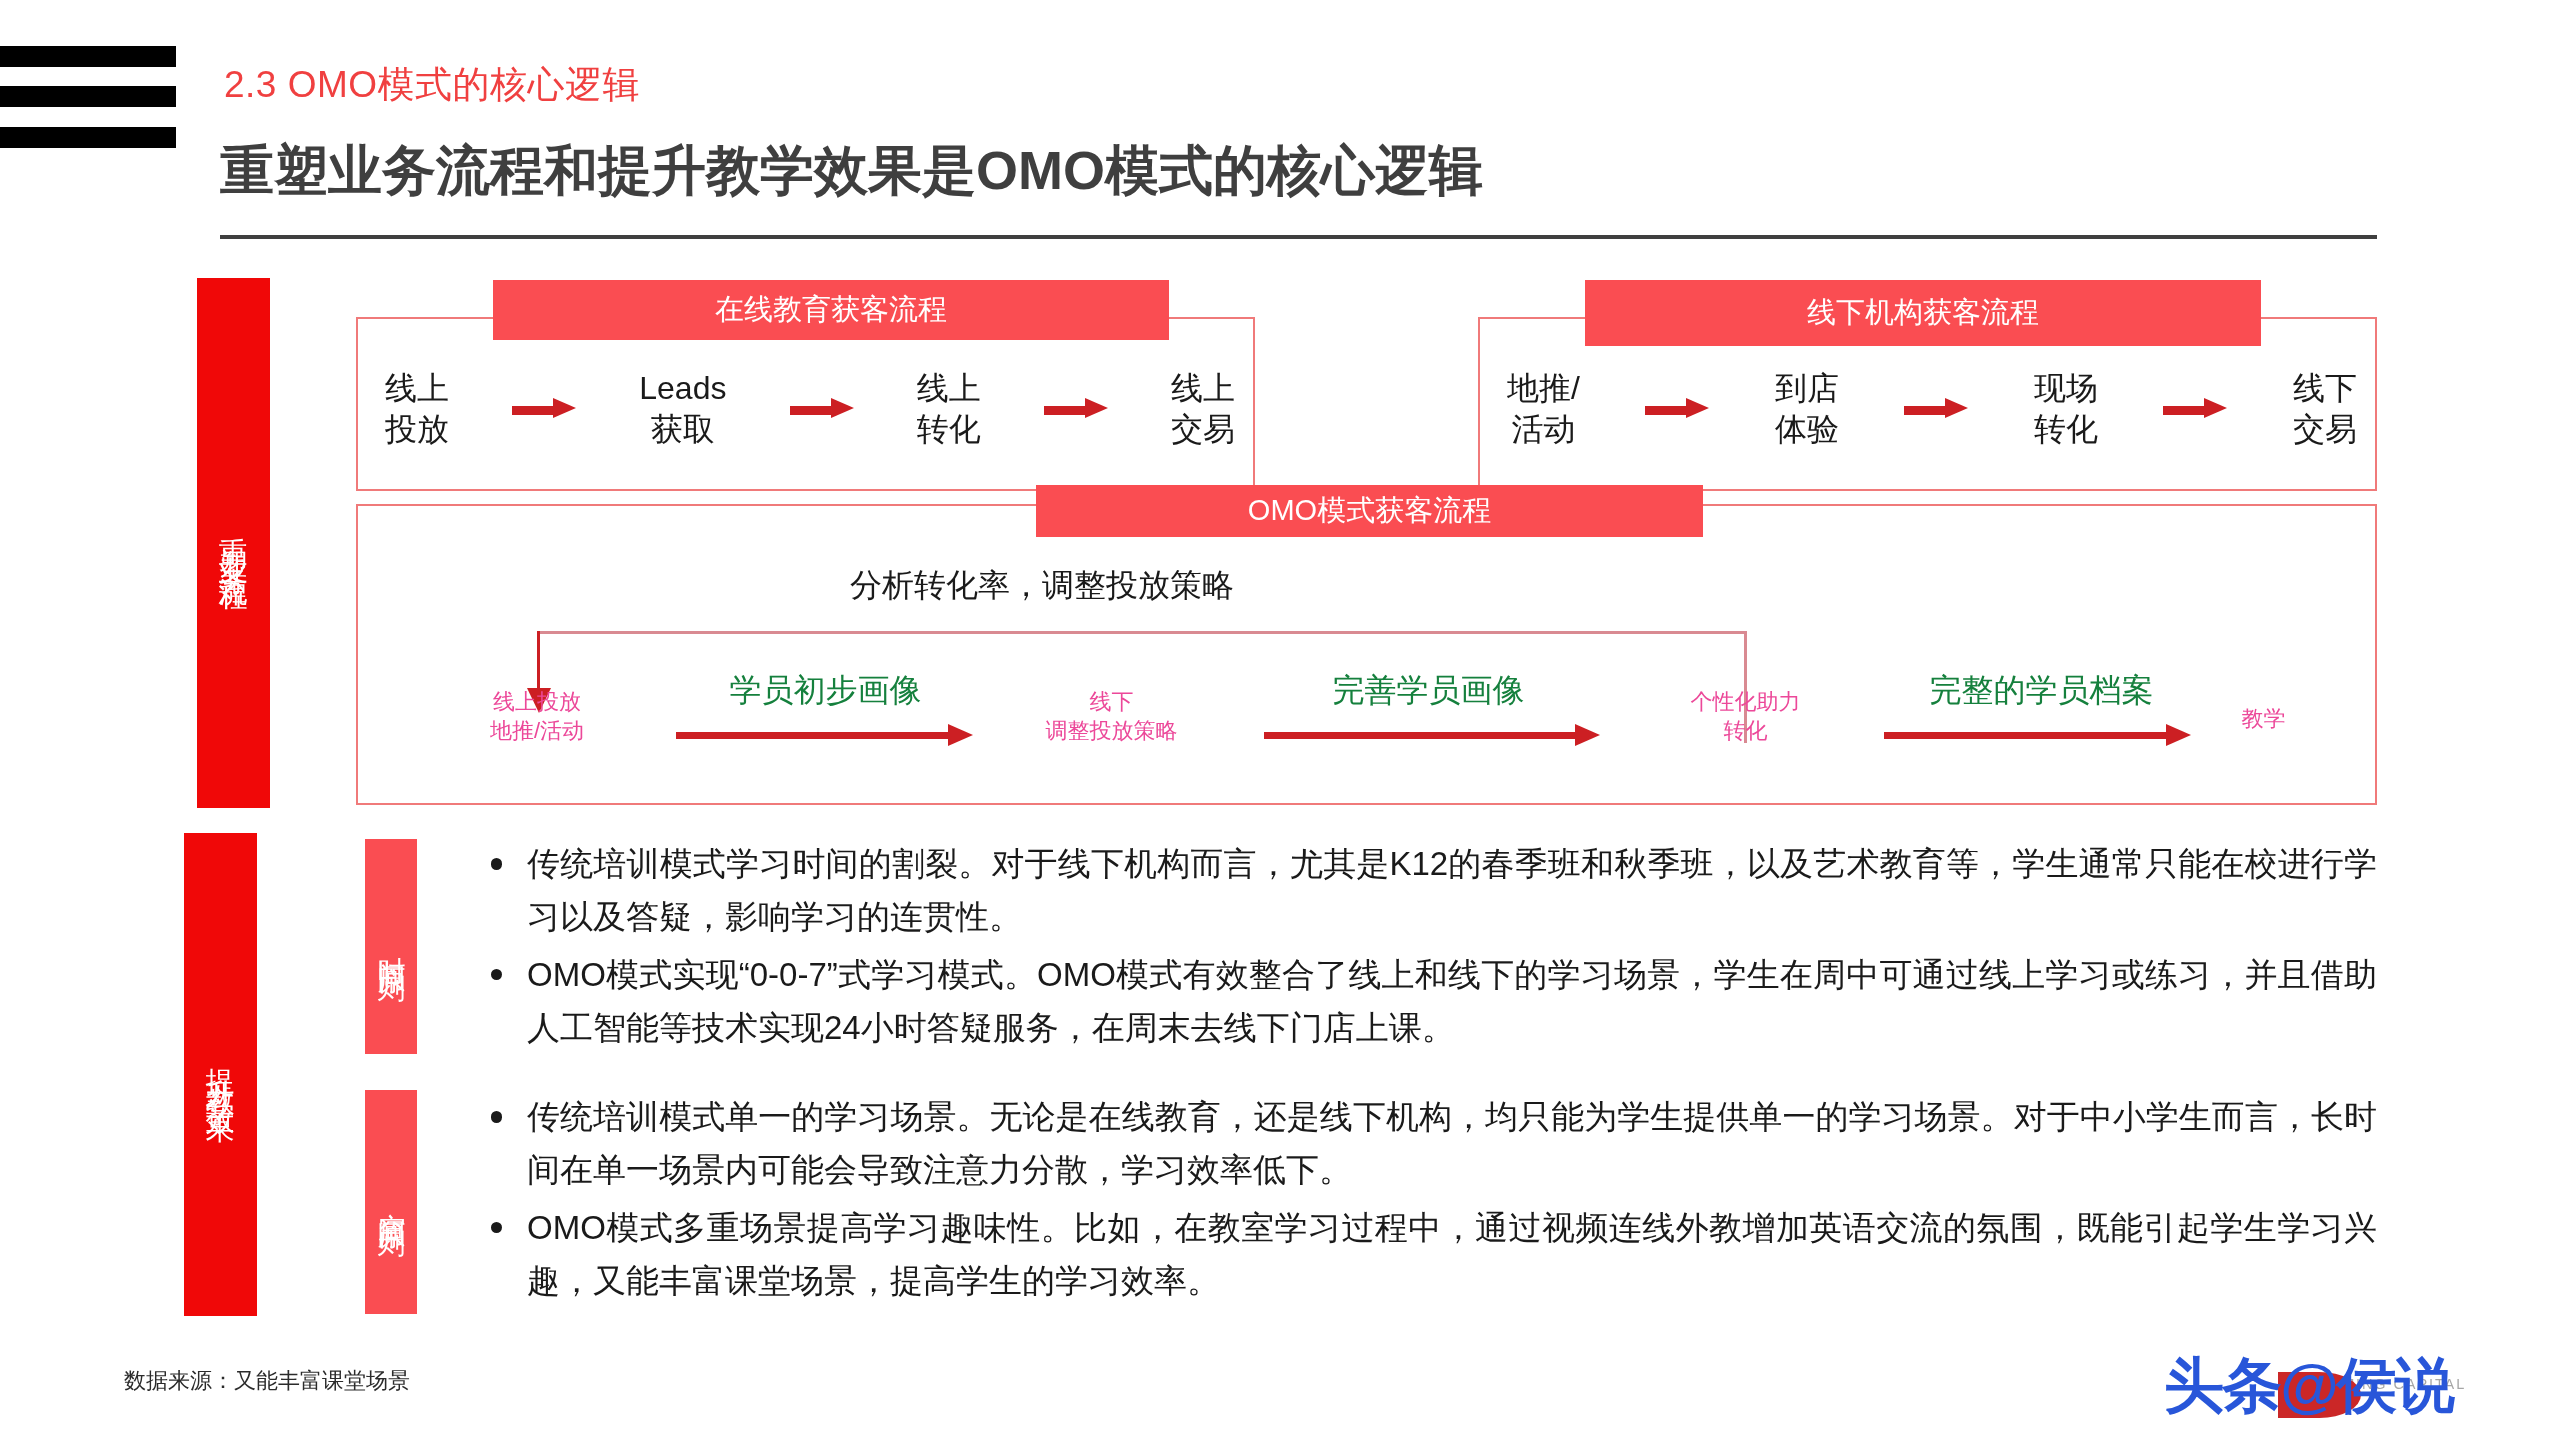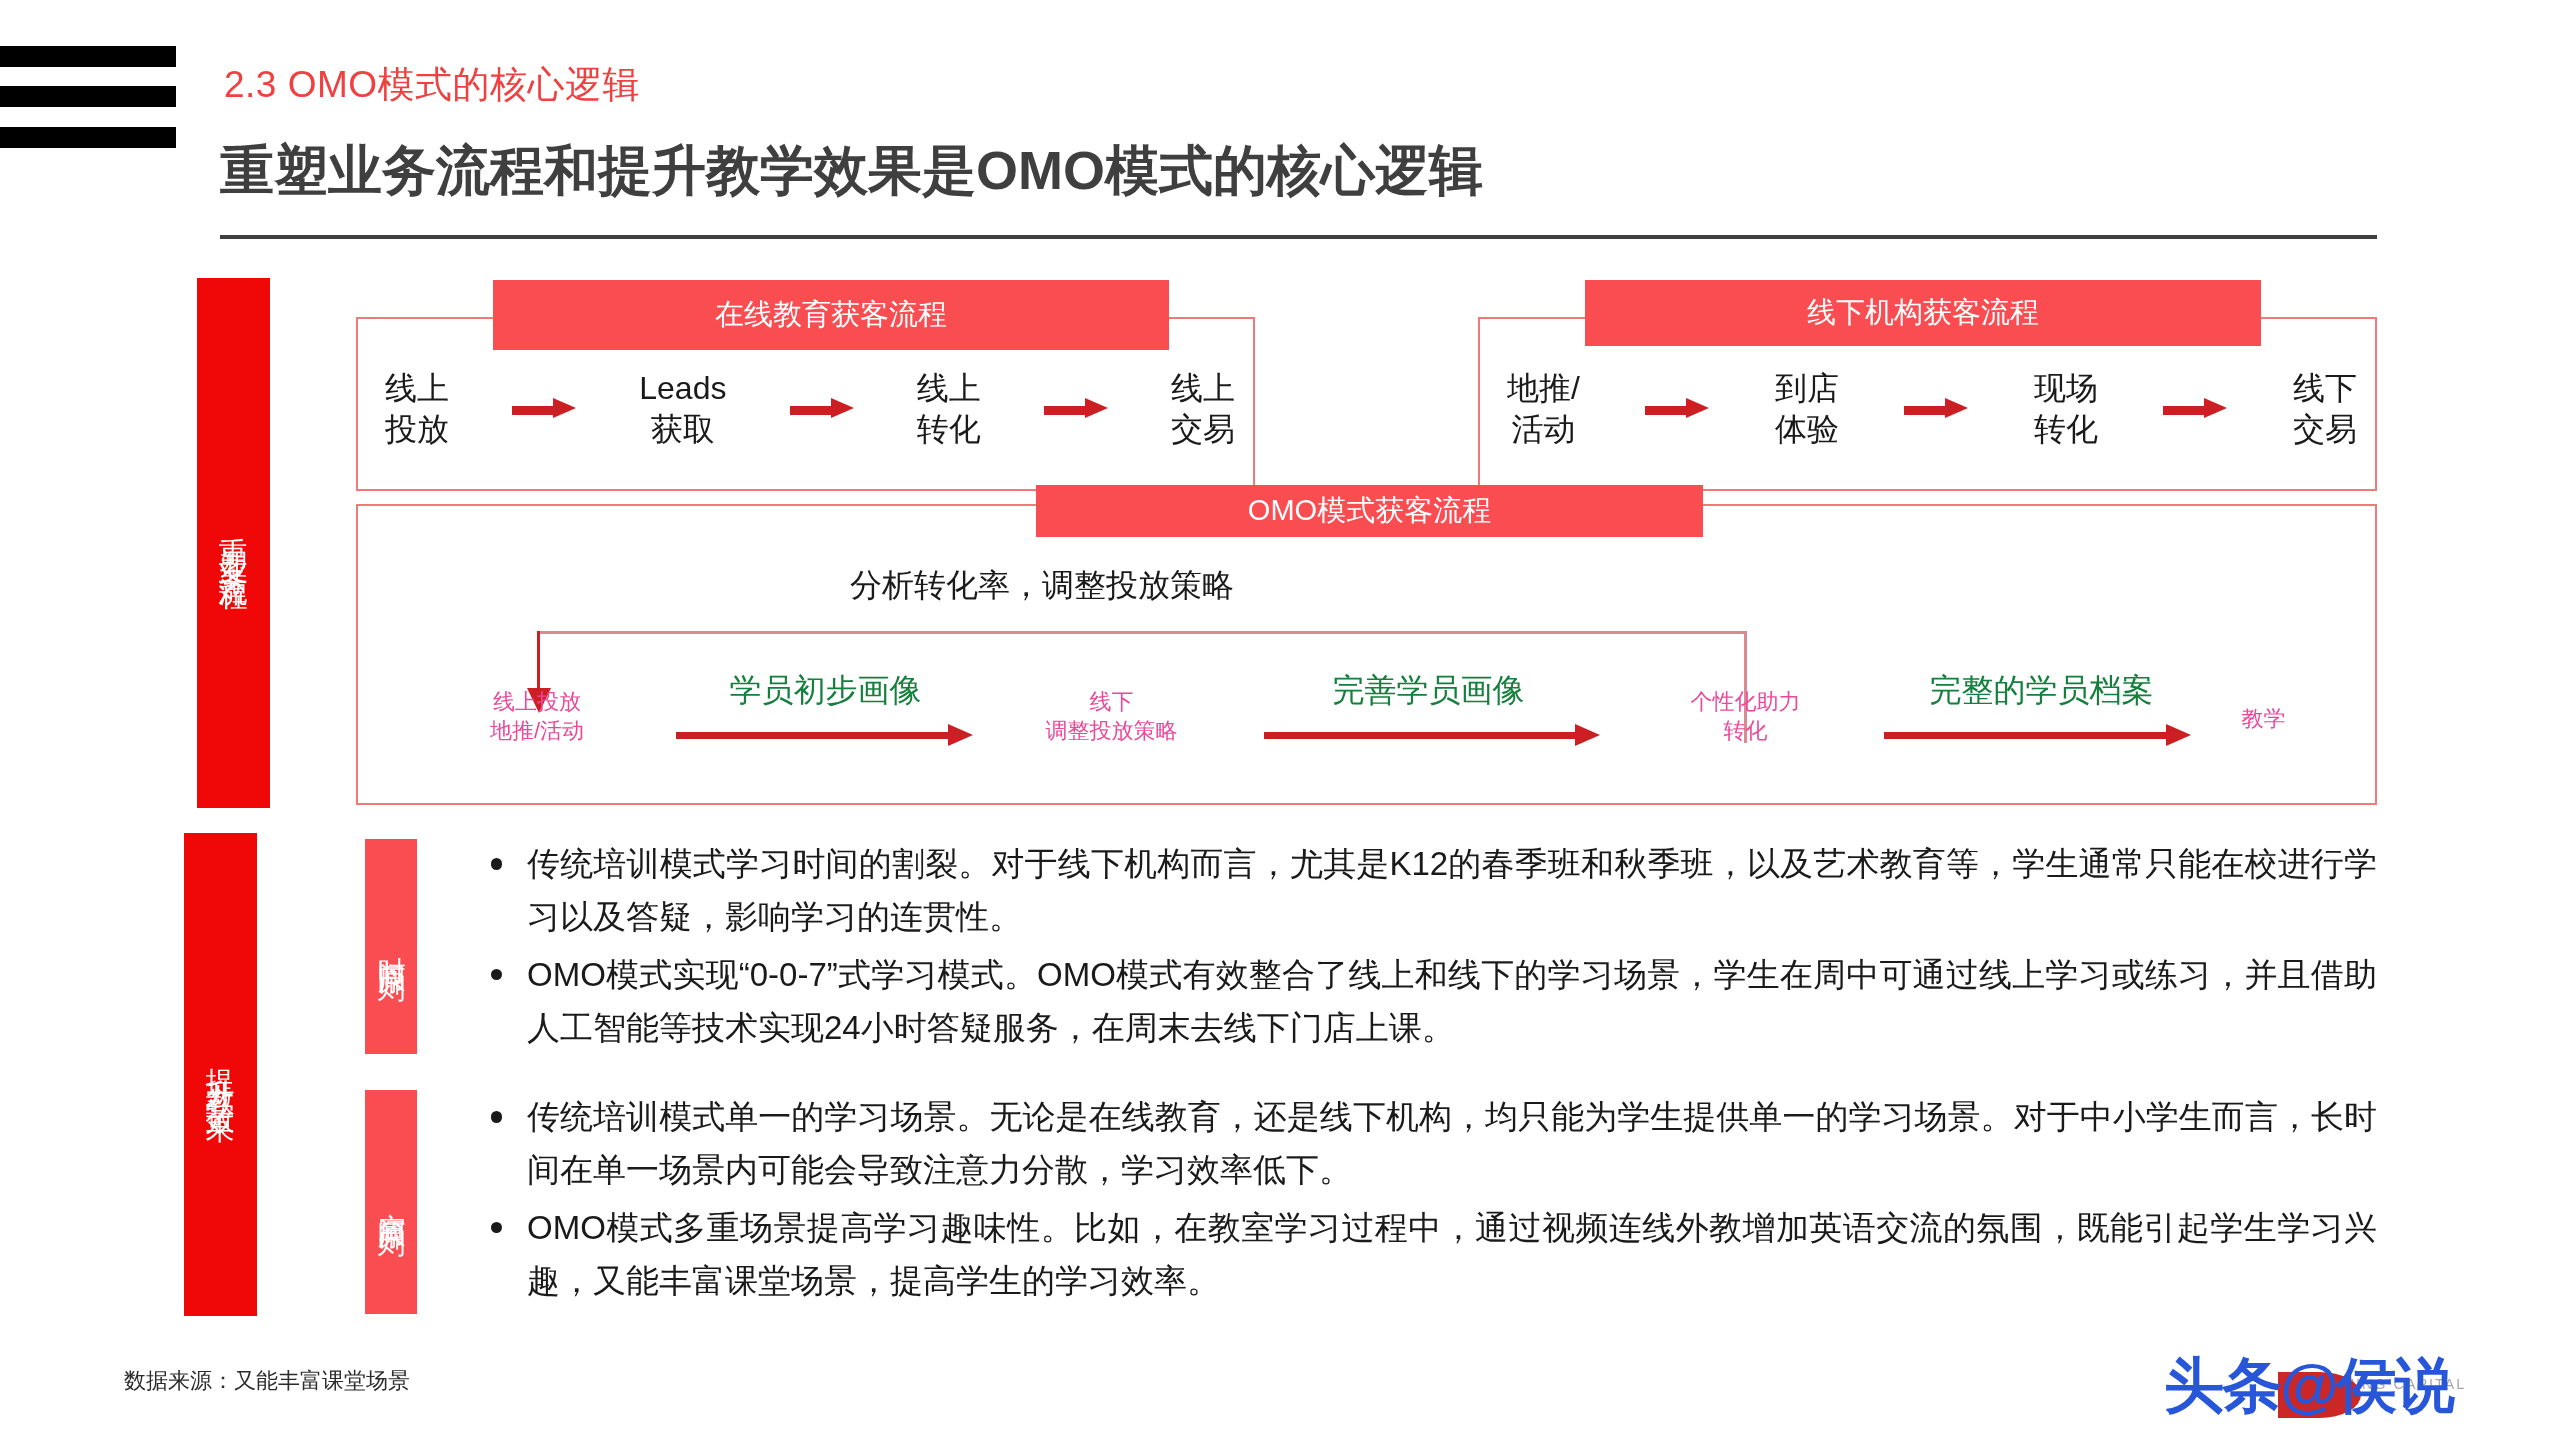--- a/index.html
+++ b/index.html
@@ -145,21 +145,21 @@
   </div>
 
   <div class="kicker">2.3 OMO模式的核心逻辑</div>
   <div class="slide-title">重塑业务流程和提升教学效果是OMO模式的核心逻辑</div>
   <div class="title-rule"></div>
 
   <div class="vbar" id="vbar-process">重塑业务流程</div>
   <div class="vbar" id="vbar-effect">提升教学效果</div>
 
   <div class="panel" style="left:356px; top:317px; width:899px; height:174px;"></div>
-  <div class="panel-title" style="left:493px; top:280px; width:676px; height:70px;">在线教育获客流程</div>
+  <div class="panel-title" style="left:493px; top:280px; width:676px; height:60px;">在线教育获客流程</div>
   <div class="steps" style="left:385px; top:356px; width:850px; height:106px; justify-content:space-between;">
     <div class="step">
       <span>线上</span>
       <span class="l2">投放</span>
     </div>
     <div class="arrow-s"></div>
     <div class="step">
       <span>Leads</span>
       <span class="l2">获取</span>
     </div>

